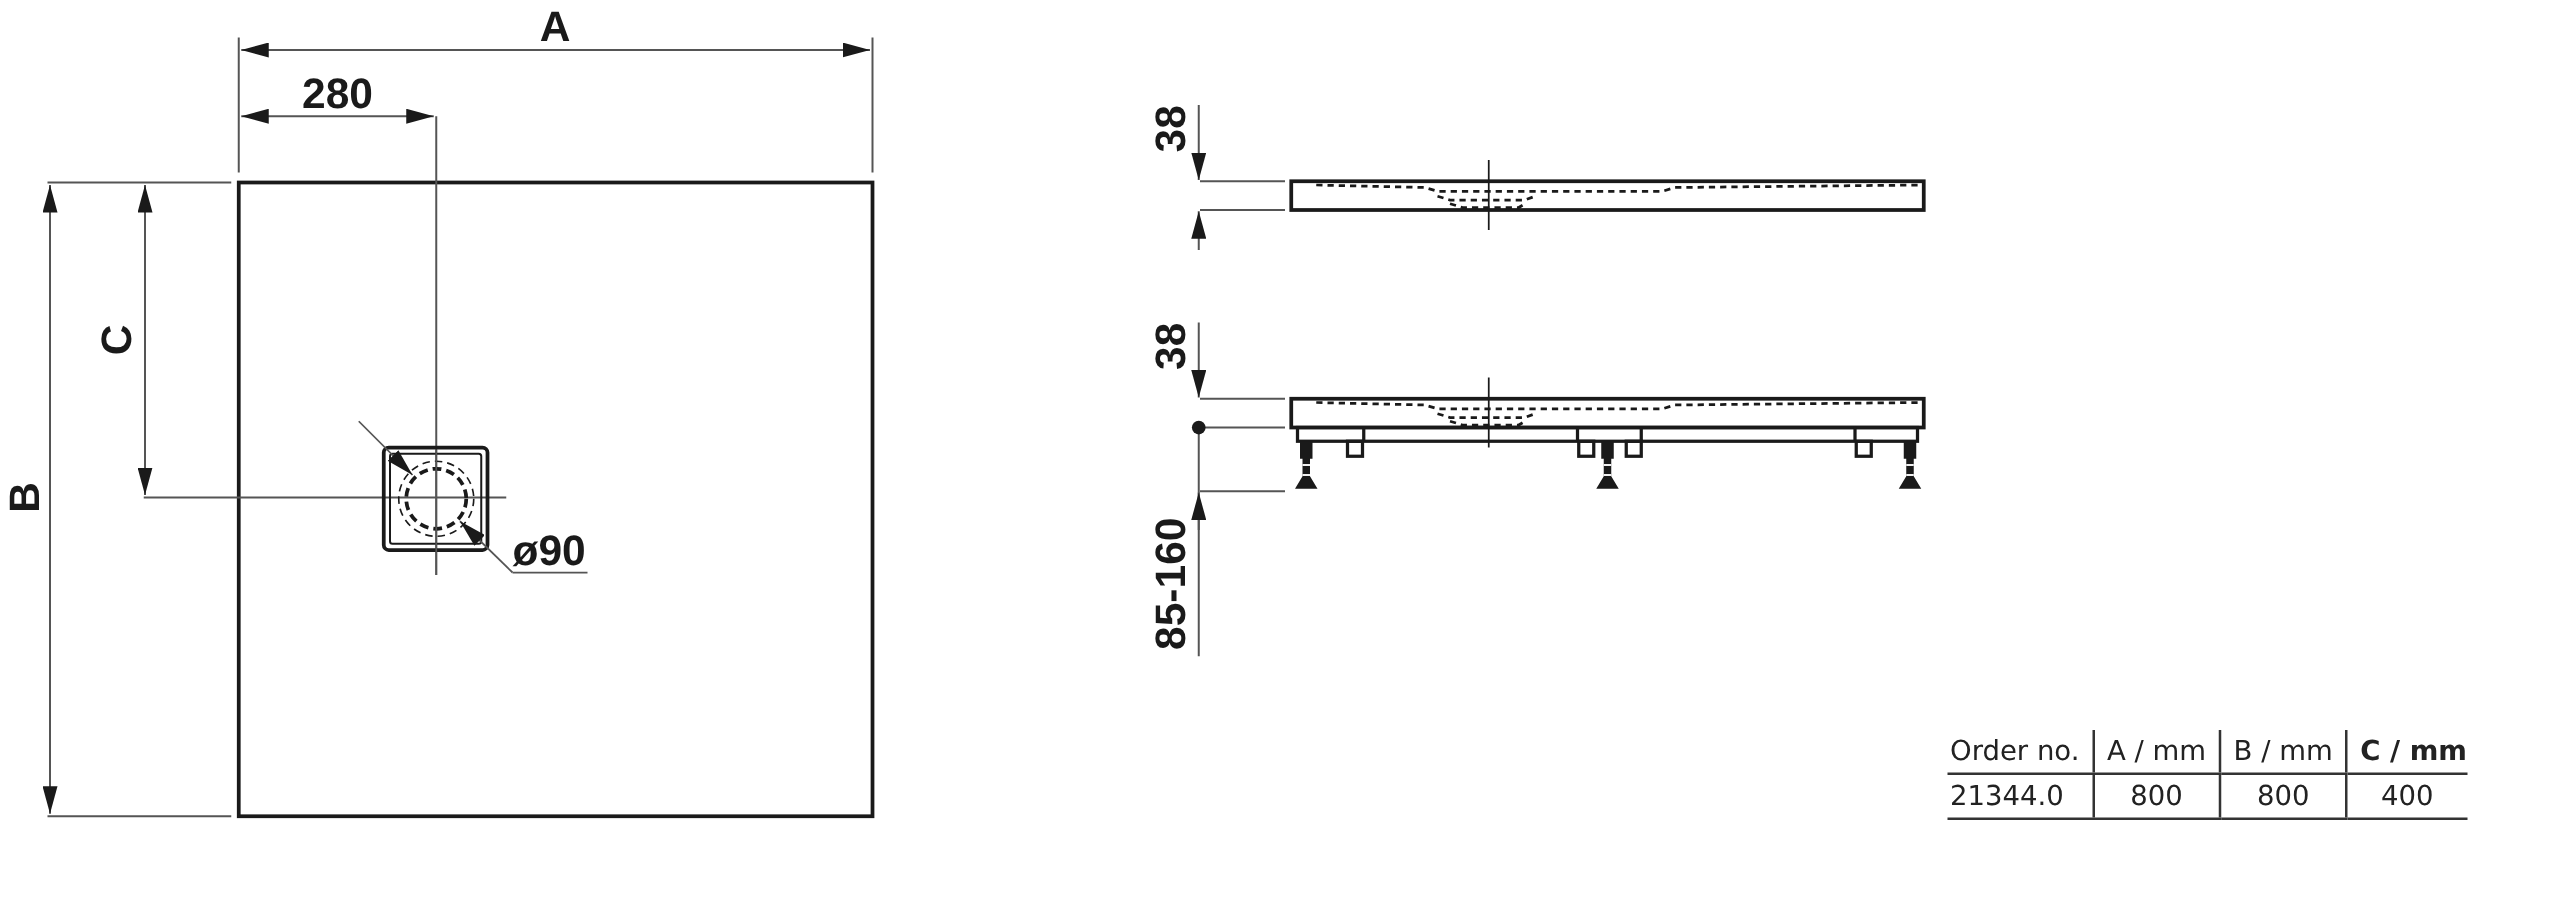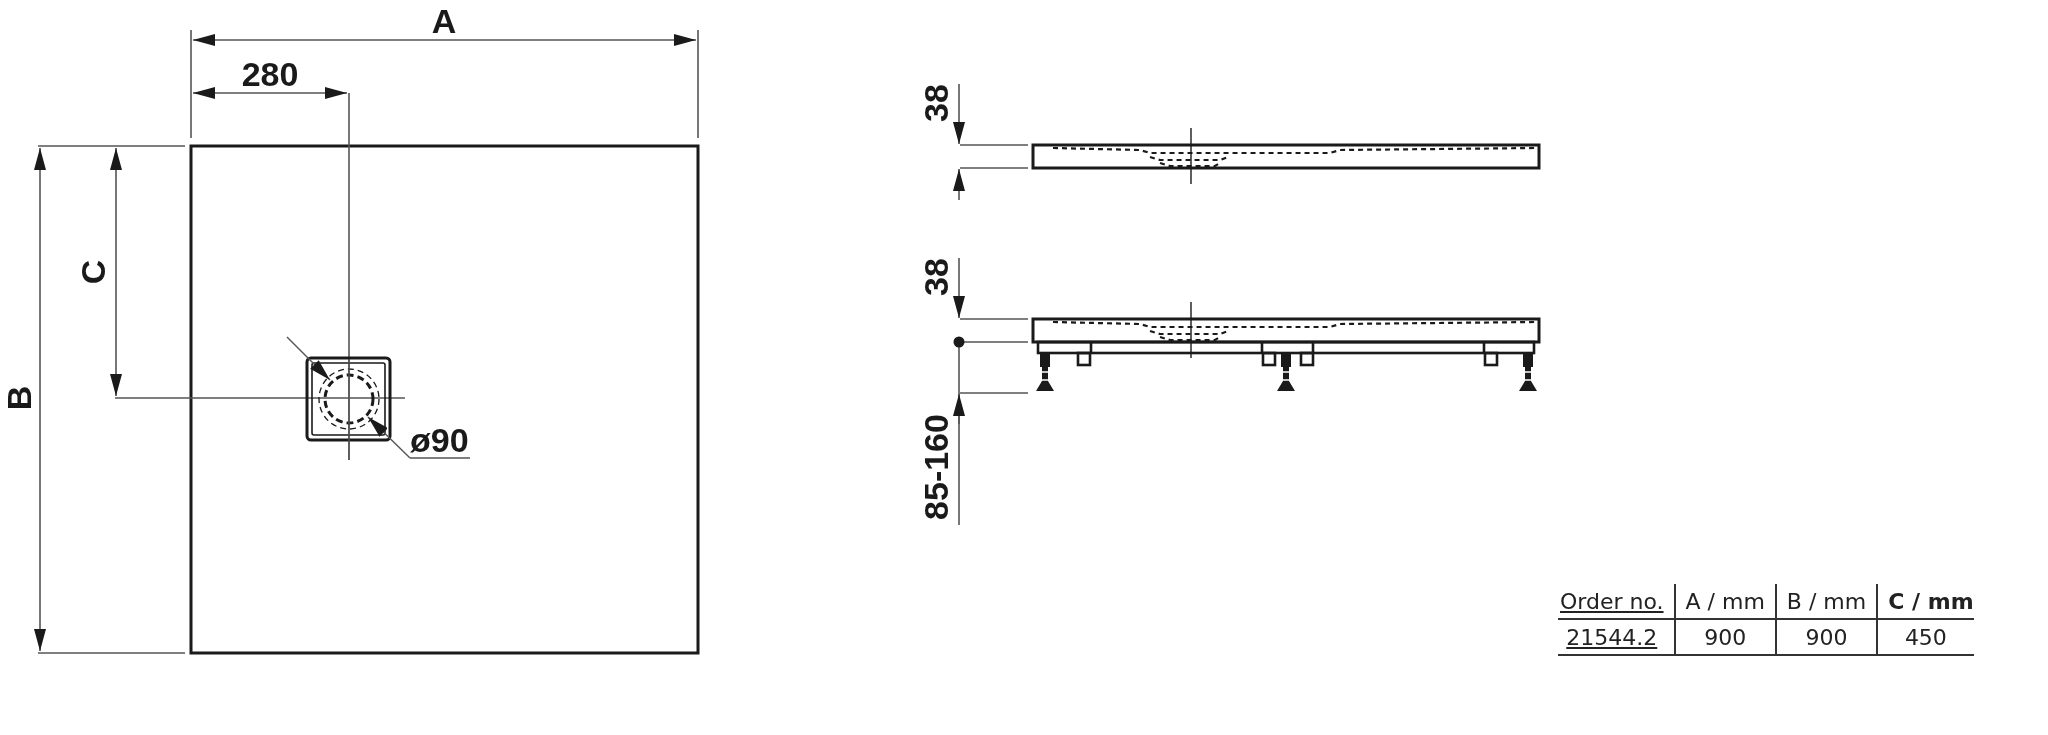--- a/index.html
+++ b/index.html
@@ -7,21 +7,21 @@
            font-family: "Liberation Sans", sans-serif; color: #1a1a1a; }
     #drawing { position: absolute; left: 0; top: 0; }
     .dim-label { font-family: "Liberation Sans", sans-serif; font-weight: 700;
                  fill: #1a1a1a; }
     .spec-table { position: absolute; left: 1558px; top: 584px; border-collapse: collapse;
                   font-family: "DejaVu Sans", sans-serif; font-size: 22px; color: #222; }
     .spec-table th, .spec-table td { padding: 0 10px; height: 34px; font-weight: 400;
                   white-space: nowrap; }
     .spec-table th { text-align: center; border-bottom: 2px solid #333; }
     .spec-table td { text-align: center; border-bottom: 2px solid #333; }
-    .spec-table th:first-child, .spec-table td:first-child { text-align: center; padding-left: 2px; text-decoration: underline; }
+    .spec-table th:first-child, .spec-table td:first-child { text-align: left; padding-left: 2px; }
     .spec-table th + th, .spec-table td + td { border-left: 2px solid #333; }
     .spec-table th.col-c { padding-right: 0; font-weight: bold; }
   </style>
 </head>
 <body>
 
 <svg id="drawing" width="2048" height="735" viewBox="0 0 2048 735" xmlns="http://www.w3.org/2000/svg">
   <defs>
     <marker id="arr" markerWidth="22" markerHeight="12" refX="22" refY="6" orient="auto-start-reverse" markerUnits="userSpaceOnUse">
       <path d="M0,0 L22,6 L0,12 z" fill="#1a1a1a"></path>
@@ -142,19 +142,19 @@
   <thead>
     <tr>
       <th>Order no.</th>
       <th>A / mm</th>
       <th>B / mm</th>
       <th class="col-c">C / mm</th>
     </tr>
   </thead>
   <tbody>
     <tr>
-      <td>21544.2</td>
-      <td>900</td>
-      <td>900</td>
-      <td>450</td>
+      <td>21344.0</td>
+      <td>800</td>
+      <td>800</td>
+      <td>400</td>
     </tr>
   </tbody>
 </table>
 
 </body></html>

